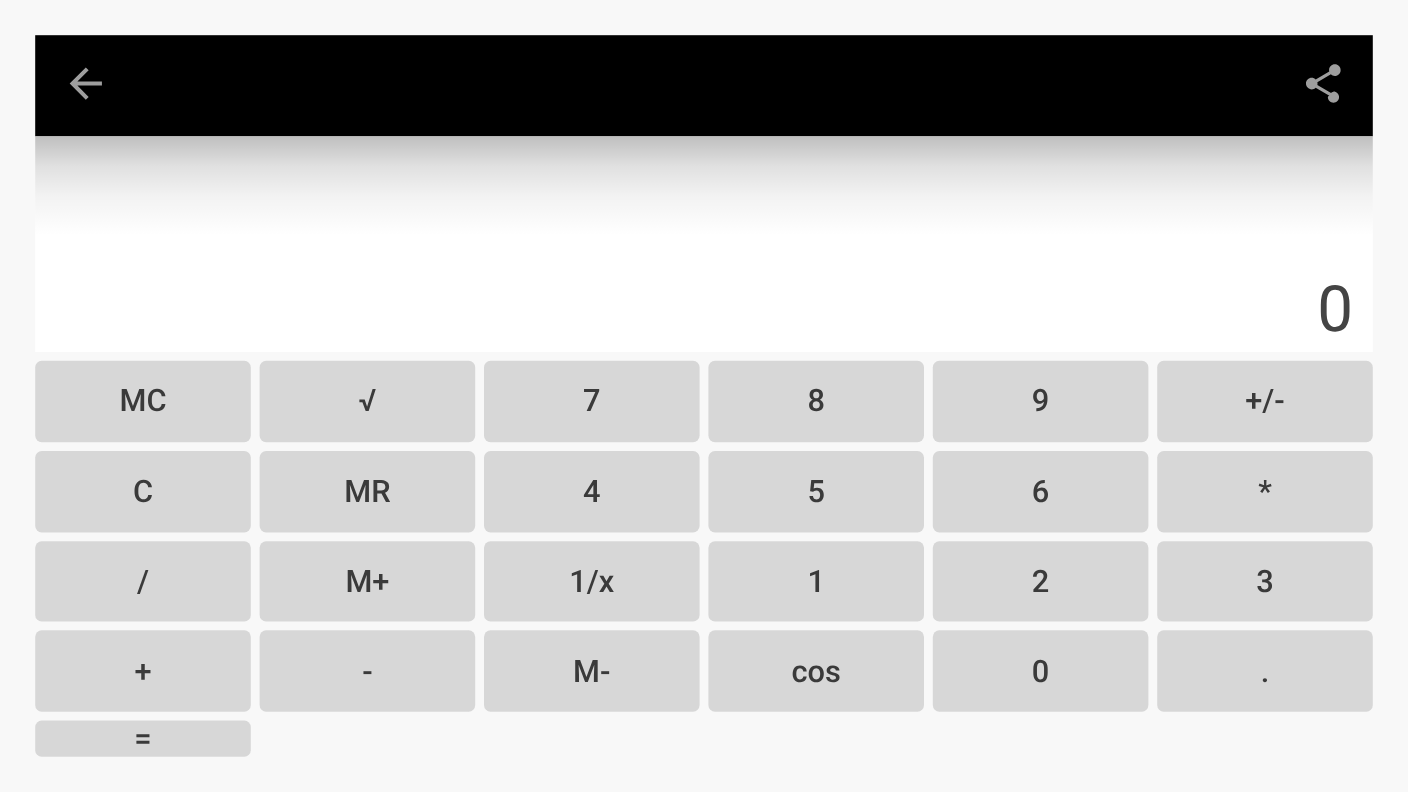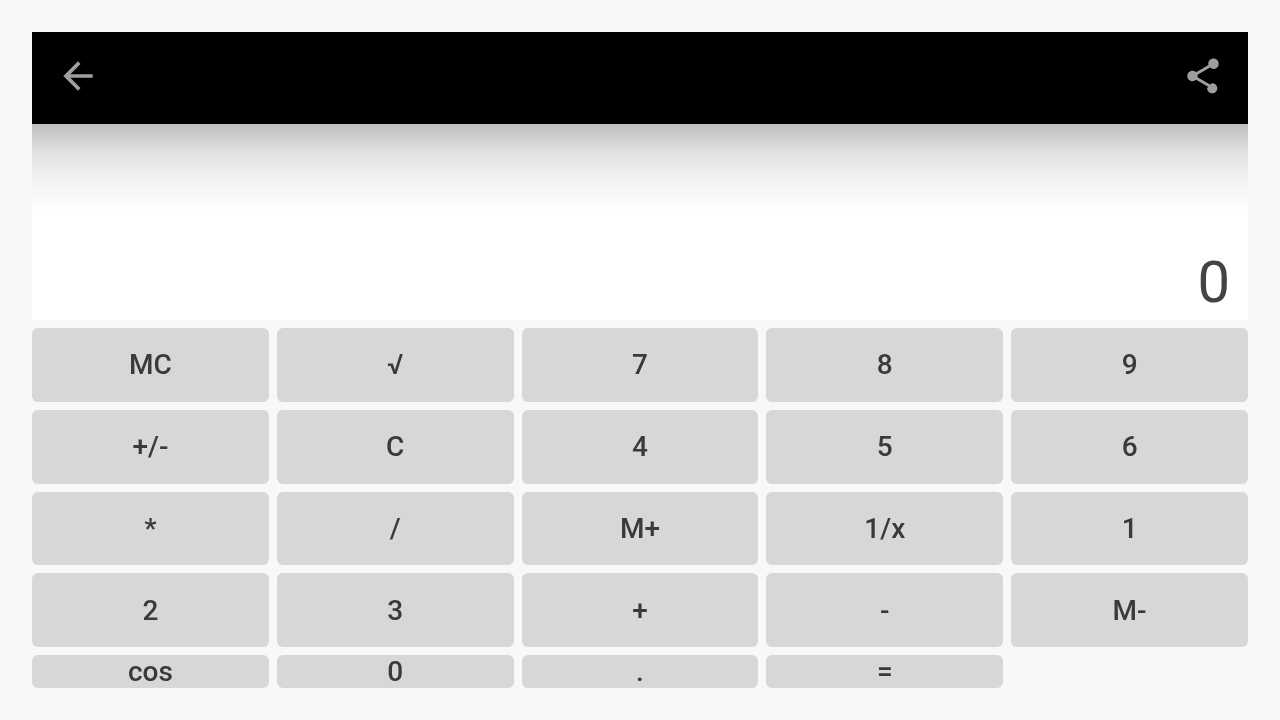--- a/index.html
+++ b/index.html
@@ -53,21 +53,21 @@
     position: absolute;
     right: 18px;
     bottom: 4px;
     font-size: 58px;
     font-weight: 400;
     color: #444;
   }
   .keypad {
     flex: 1;
     display: grid;
-    grid-template-columns: repeat(5, 1fr);
+    grid-template-columns: repeat(6, 1fr);
     grid-template-rows: repeat(4, 1fr);
     gap: 8px;
     padding-top: 8px;
   }
   .key {
     background: #d7d7d7;
     border: none;
     border-radius: 6px;
     font-size: 28px;
     font-weight: 500;
@@ -102,20 +102,21 @@
   </div>
 
   <div class="keypad" id="keypad">
       <button class="key">MC</button>
       <button class="key">√</button>
       <button class="key">7</button>
       <button class="key">8</button>
       <button class="key">9</button>
       <button class="key">+/-</button>
       <button class="key">C</button>
+      <button class="key">MR</button>
       <button class="key">4</button>
       <button class="key">5</button>
       <button class="key">6</button>
       <button class="key">*</button>
       <button class="key">/</button>
       <button class="key">M+</button>
       <button class="key">1/x</button>
       <button class="key">1</button>
       <button class="key">2</button>
       <button class="key">3</button>

